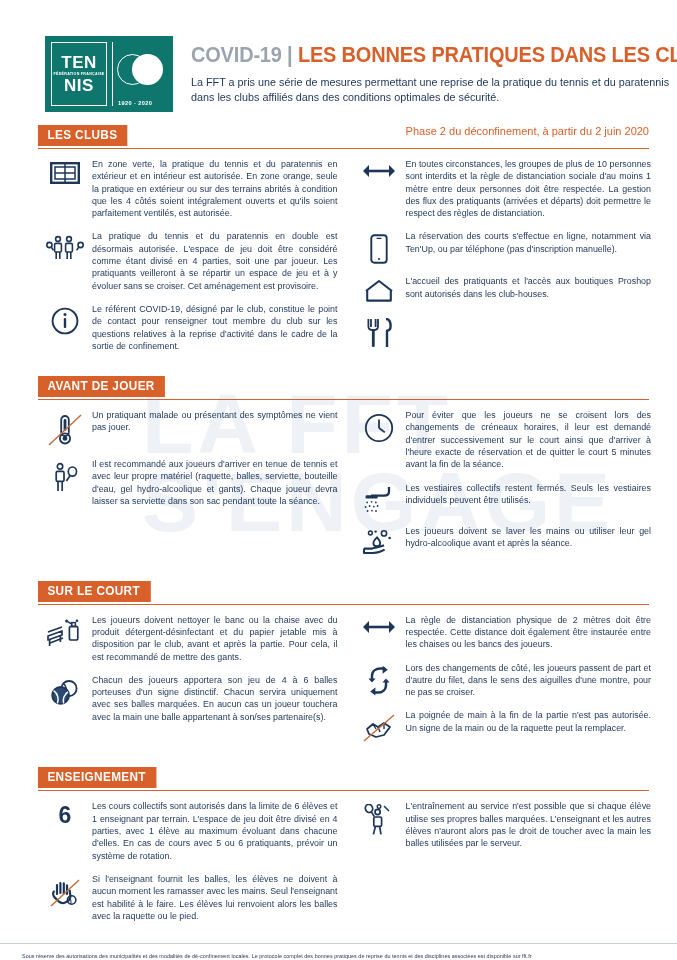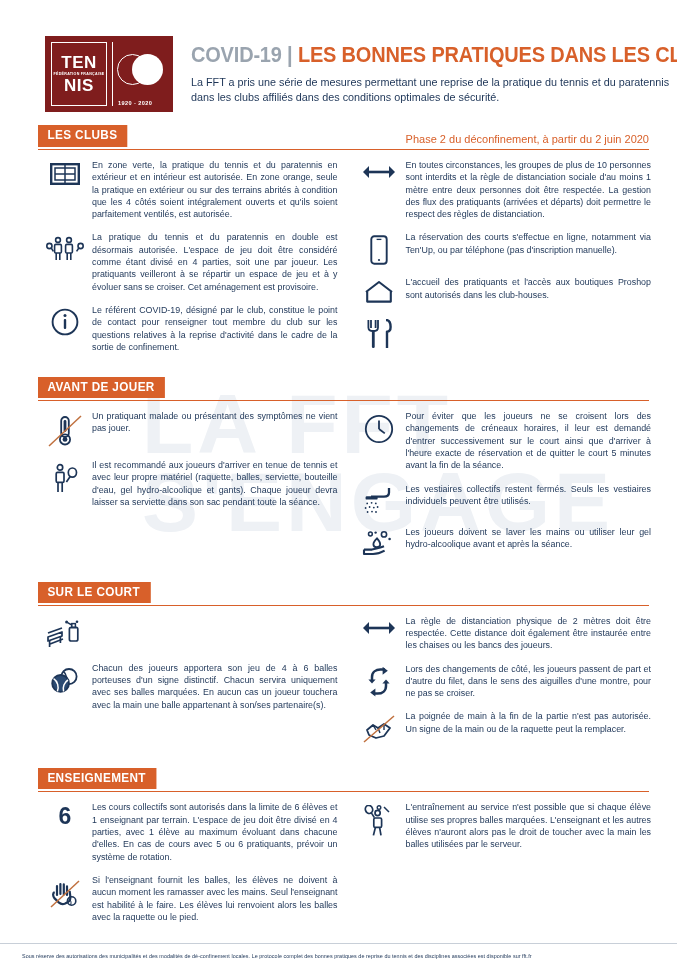--- a/index.html
+++ b/index.html
@@ -33,21 +33,21 @@
   
   .header {
     position: relative;
     display: flex;
     align-items: flex-start;
     padding: 36px 28px 0 45px;
     z-index: 2;
   }
   .logo {
     width: 128px; height: 76px;
-    background: #7f1d1d;
+    background: #0f766e;
     flex: 0 0 auto;
     position: relative;
     padding: 6px;
   }
   .logo-inner { position: relative; width: 100%; height: 100%; display: flex; }
   .logo-left {
     width: 56px; height: 100%;
     border: 1.5px solid #ffffff;
     display: flex; flex-direction: column;
     align-items: center; justify-content: center;
@@ -106,21 +106,21 @@
     font-weight: bold; font-size: 12.5px;
     letter-spacing: .4px;
     padding: 4px 11px 4px 10px;
     line-height: 13px;
     transform: scaleX(0.94); transform-origin: left center;
     white-space: nowrap;
   }
   .sec-phase {
     margin-left: auto;
     color: #d8602a; font-size: 11px;
-    white-space: nowrap; padding-bottom: 2px; margin-top: 8px;
+    white-space: nowrap; padding-bottom: 2px;
   }
   .sec-rule {
     margin: 2px 28px 0 38px;
     border-bottom: 1.3px solid #d8602a;
   }
 
   .cols {
     display: flex;
     padding: 9px 26px 0 38px;
     gap: 14px;
@@ -379,20 +379,21 @@
                   <path d="M14.4 17 L14.4 24" stroke="#1d3557" stroke-width="1.7"></path>
                   <path d="M2 14 L16 9" stroke="#1d3557" stroke-width="1.7"></path>
                   <path d="M4 25 L17 20" stroke="#1d3557" stroke-width="1.7"></path>
                   <rect x="23.4" y="8.4" width="8.4" height="13.6" rx="1.8" fill="none" stroke="#1d3557" stroke-width="1.7"></rect>
                   <rect x="25.8" y="4.6" width="3.6" height="4" fill="none" stroke="#1d3557" stroke-width="1.5"></rect>
                   <path d="M25.8 6 L21.6 3.6" stroke="#1d3557" stroke-width="1.5"></path>
                   <circle cx="20.6" cy="3" r="1.5" fill="#1d3557"></circle>
                   <circle cx="31" cy="2.8" r="1.3" fill="#1d3557"></circle>
                 </svg>
               </div>
+              <div class="txt">Les joueurs doivent nettoyer le banc ou la chaise avec du produit détergent-désinfectant et du papier jetable mis à disposition par le club, avant et après la partie. Pour cela, il est recommandé de mettre des gants.</div>
             </div>
             <div class="item">
               <div class="ico">
                 <svg width="32" height="28" viewBox="0 0 32 28">
                   <circle cx="20" cy="10.6" r="7.6" fill="none" stroke="#1d3557" stroke-width="1.8"></circle>
                   <path d="M14.4 5.4 C17.6 8 18.6 13.6 17 18" fill="none" stroke="#1d3557" stroke-width="1.5"></path>
                   <circle cx="11.6" cy="17.4" r="8.4" fill="#2b4a72" stroke="#1d3557" stroke-width="1.8"></circle>
                   <path d="M4.6 12.6 C8.6 15 10.2 21.4 8.4 25.4" fill="none" stroke="#ffffff" stroke-width="1.5"></path>
                   <path d="M19 14 C15.2 16.2 13.4 21.6 14.6 25.4" fill="none" stroke="#ffffff" stroke-width="1.5"></path>
                 </svg>

